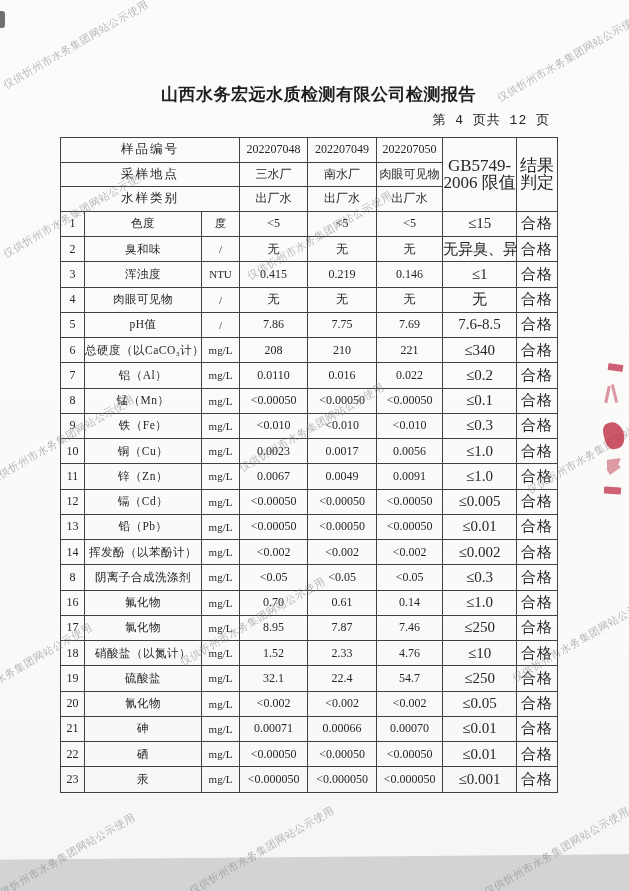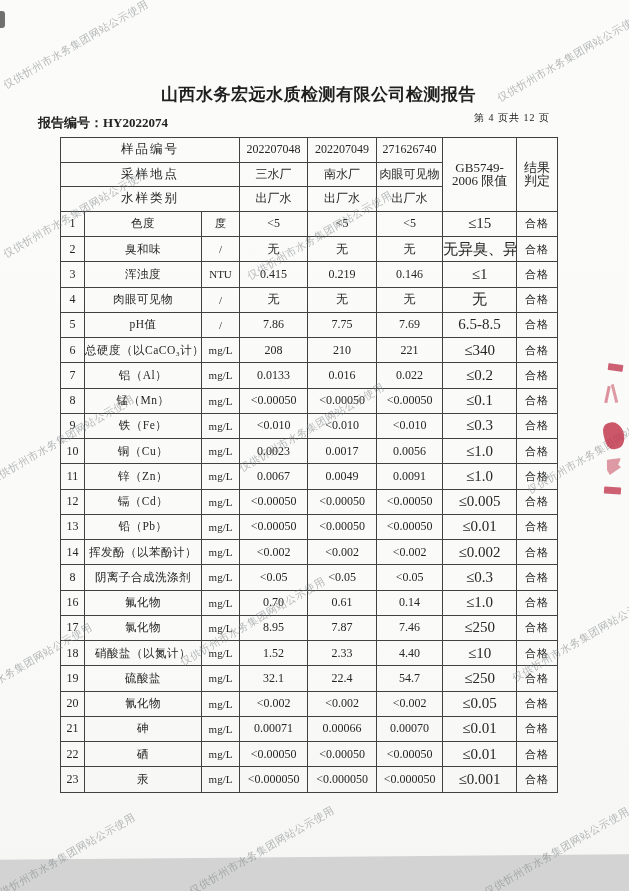--- a/index.html
+++ b/index.html
@@ -25,43 +25,43 @@
   .title{
     position:absolute;left:4px;top:83px;width:629px;
     text-align:center;font-size:17px;font-weight:bold;
     letter-spacing:.5px;color:#1f1f1f;z-index:2;margin:0;
   }
   .report-no{
     position:absolute;left:38px;top:114px;font-size:13px;
     font-weight:600;color:#222;z-index:2;
   }
   .page-indicator{
-    position:absolute;right:79px;top:111px;font-size:10px;
-    color:#222;z-index:2;letter-spacing:1px;
+    position:absolute;right:79px;top:111px;font-size:13px;
+    color:#222;z-index:2;letter-spacing:1px;font-family:Liberation Mono, monospace;
   }
   table.report{
     position:absolute;left:60px;top:137px;width:497px;
     border-collapse:collapse;table-layout:fixed;z-index:2;
     font-size:12px;color:#262626;
   }
   table.report td{
     border:1px solid #414141;padding:0;text-align:center;
     vertical-align:middle;overflow:hidden;white-space:nowrap;
   }
   thead tr{height:24.6px;}
   tbody tr{height:25.26px;}
   td.h-label{letter-spacing:2px;font-size:12.5px;}
   td.c-name{text-align:left;padding-left:6px;font-size:11.5px;letter-spacing:.5px;}
   td.c-unit{font-size:11px;}
   td.c-val{font-size:12px;}
   td.c-limit{font-size:15px;}
-  td.c-result{font-size:11px;letter-spacing:1px;}
+  td.c-result{font-size:15px;letter-spacing:1px;}
   .two-line{
     display:flex;flex-direction:column;justify-content:space-evenly;
-    height:100%;font-size:13px;line-height:1;
+    height:100%;font-size:17px;line-height:1;
   }
   
   .wm{
     position:absolute;white-space:nowrap;z-index:5;
     font-size:10.5px;letter-spacing:.5px;
     transform:translate(-50%,-50%) rotate(-30deg);
     pointer-events:none;font-family:"Liberation Sans","DejaVu Sans",sans-serif;
   }
   
   .stamp{position:absolute;left:598px;top:358px;width:31px;height:142px;z-index:6;}
@@ -92,40 +92,39 @@
       <div class="wm" style="left: 600px; top: 450px; color: rgb(125, 130, 134); opacity: 0.55;">仅供忻州市水务集团网站公示使用</div>
       <div class="wm" style="left: 253px; top: 622px; color: rgb(125, 130, 134); opacity: 0.55;">仅供忻州市水务集团网站公示使用</div>
       <div class="wm" style="left: 585px; top: 638px; color: rgb(125, 130, 134); opacity: 0.55;">仅供忻州市水务集团网站公示使用</div>
       <div class="wm" style="left: 20px; top: 668px; color: rgb(125, 130, 134); opacity: 0.55;">仅供忻州市水务集团网站公示使用</div>
       <div class="wm" style="left: 63px; top: 858px; color: rgb(125, 130, 134); opacity: 0.55;">仅供忻州市水务集团网站公示使用</div>
       <div class="wm" style="left: 262px; top: 851px; color: rgb(125, 130, 134); opacity: 0.55;">仅供忻州市水务集团网站公示使用</div>
       <div class="wm" style="left: 557px; top: 852px; color: rgb(125, 130, 134); opacity: 0.55;">仅供忻州市水务集团网站公示使用</div>
     </div>
 
   <h1 class="title">山西水务宏远水质检测有限公司检测报告</h1>
-  <div class="report-no">报告编号：HY2022074</div>
   <div class="page-indicator">第 4 页共 12 页</div>
 
   <table class="report">
     <colgroup>
       <col style="width:24px">
         <col style="width:117px">
         <col style="width:38px">
       <col style="width:68px">
         <col style="width:69px">
         <col style="width:66px">
       <col style="width:74px">
         <col style="width:41px">
     </colgroup>
     <thead>
       <tr>
         <td colspan="3" class="h-label">样品编号</td>
         <td>202207048</td>
         <td>202207049</td>
-        <td>271626740</td>
+        <td>202207050</td>
         <td rowspan="3">
           <div class="two-line">
             <span>GB5749-</span>
             <span>2006 限值</span>
           </div>
         </td>
         <td rowspan="3">
           <div class="two-line">
             <span>结果</span>
             <span>判定</span>
@@ -186,38 +185,38 @@
       <td class="c-limit">无</td>
       <td class="c-result">合格</td>
     </tr>
         <tr>
       <td class="c-no">5</td>
       <td class="c-name">pH值</td>
       <td class="c-unit">/</td>
       <td class="c-val">7.86</td>
       <td class="c-val">7.75</td>
       <td class="c-val">7.69</td>
-      <td class="c-limit">6.5-8.5</td>
+      <td class="c-limit">7.6-8.5</td>
       <td class="c-result">合格</td>
     </tr>
         <tr>
       <td class="c-no">6</td>
       <td class="c-name">总硬度（以CaCO₃计）</td>
       <td class="c-unit">mg/L</td>
       <td class="c-val">208</td>
       <td class="c-val">210</td>
       <td class="c-val">221</td>
       <td class="c-limit">≤340</td>
       <td class="c-result">合格</td>
     </tr>
         <tr>
       <td class="c-no">7</td>
       <td class="c-name">铝（Al）</td>
       <td class="c-unit">mg/L</td>
-      <td class="c-val">0.0133</td>
+      <td class="c-val">0.0110</td>
       <td class="c-val">0.016</td>
       <td class="c-val">0.022</td>
       <td class="c-limit">≤0.2</td>
       <td class="c-result">合格</td>
     </tr>
         <tr>
       <td class="c-no">8</td>
       <td class="c-name">锰（Mn）</td>
       <td class="c-unit">mg/L</td>
       <td class="c-val">&lt;0.00050</td>
@@ -315,21 +314,21 @@
       <td class="c-val">7.46</td>
       <td class="c-limit">≤250</td>
       <td class="c-result">合格</td>
     </tr>
         <tr>
       <td class="c-no">18</td>
       <td class="c-name">硝酸盐（以氮计）</td>
       <td class="c-unit">mg/L</td>
       <td class="c-val">1.52</td>
       <td class="c-val">2.33</td>
-      <td class="c-val">4.40</td>
+      <td class="c-val">4.76</td>
       <td class="c-limit">≤10</td>
       <td class="c-result">合格</td>
     </tr>
         <tr>
       <td class="c-no">19</td>
       <td class="c-name">硫酸盐</td>
       <td class="c-unit">mg/L</td>
       <td class="c-val">32.1</td>
       <td class="c-val">22.4</td>
       <td class="c-val">54.7</td>

